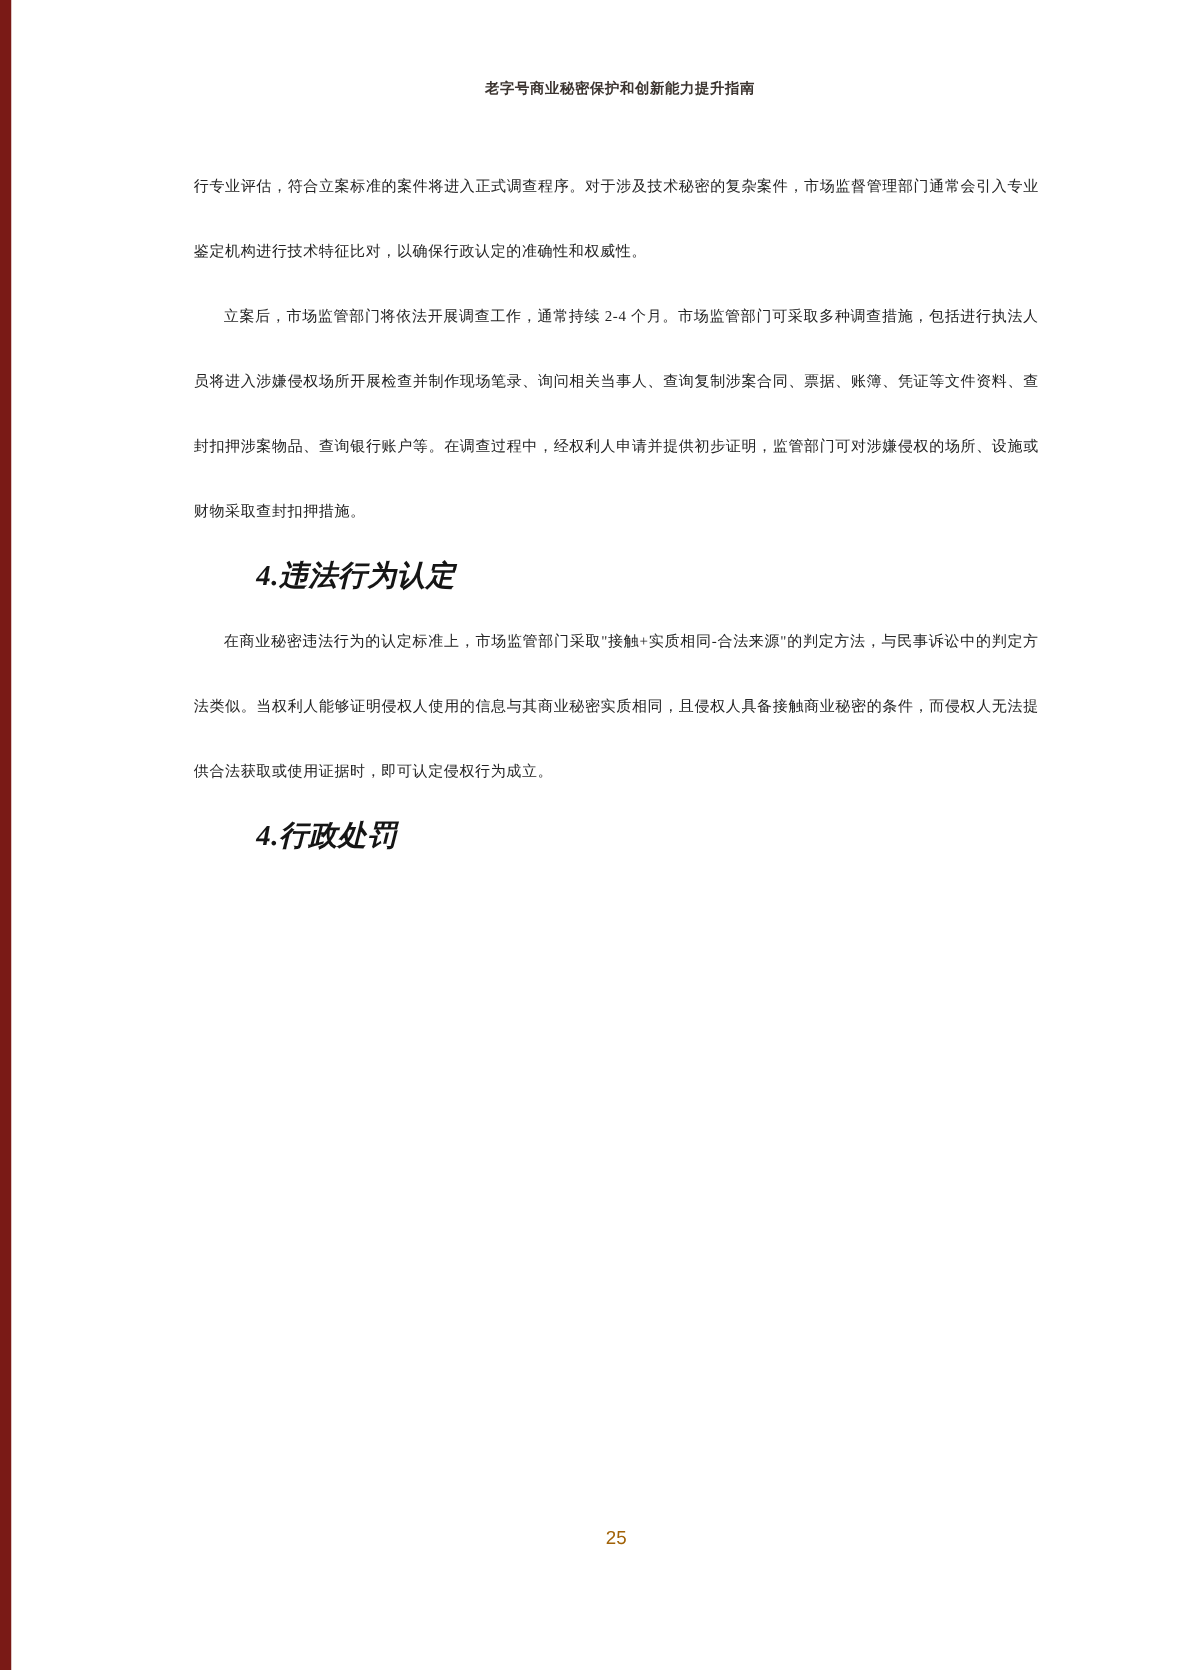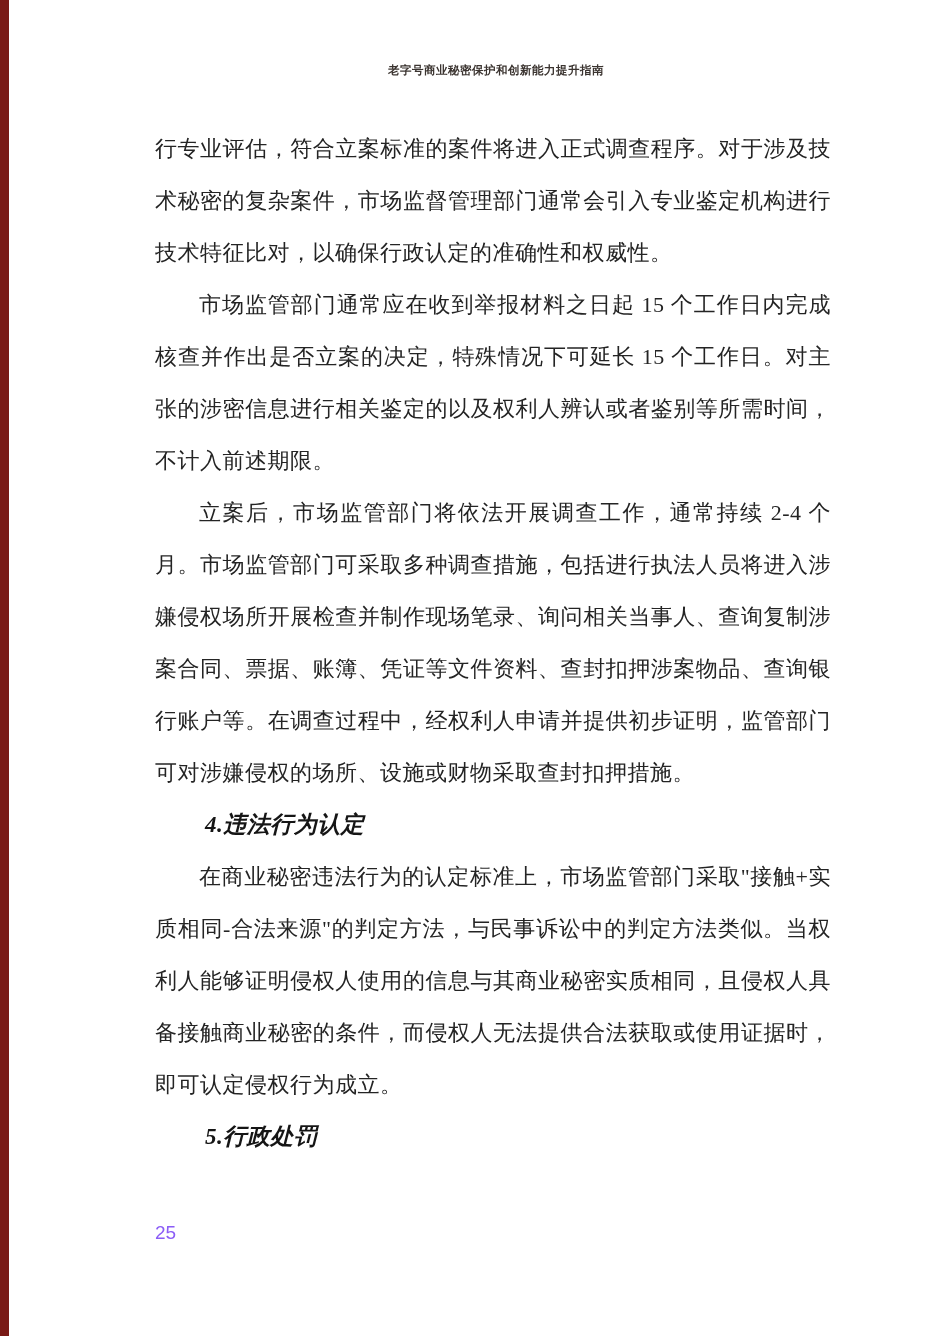--- a/index.html
+++ b/index.html
@@ -37,21 +37,21 @@
   }
   .doc-body {
     position: absolute;
     top: 123px;
     left: 155px;
     width: 676px;
     color: #242424;
   }
   .doc-body p {
     margin: 0;
-    font-size: 22px;
+    font-size: 12px;
     line-height: 52px;
     letter-spacing: 0.5px;
     text-align: justify;
     text-justify: inter-character;
   }
   .doc-body p.indent {
     text-indent: 2em;
   }
   .doc-body h2 {
     margin: 0;
@@ -61,39 +61,38 @@
     font-weight: 700;
     color: #151515;
     letter-spacing: 0.5px;
     font-style: italic;
   }
   .page-number {
     position: absolute;
     top: 1222px;
     left: 155px;
     width: 676px;
-    text-align: left;
-    font-size: 19px;
-    color: #8b5cf6;
+    text-align: center;
+    font-size: 15px;
+    color: #a16207;
     font-family: "Liberation Sans", "DejaVu Sans", sans-serif;
   }
 </style>
 </head>
 <body>
 
 <div class="page">
 
   <div class="accent-bar"></div>
 
   <div class="doc-header">老字号商业秘密保护和创新能力提升指南</div>
 
   <div class="doc-body">
     <p class="paragraph">行专业评估，符合立案标准的案件将进入正式调查程序。对于涉及技术秘密的复杂案件，市场监督管理部门通常会引入专业鉴定机构进行技术特征比对，以确保行政认定的准确性和权威性。</p>
-    <p class="indent">市场监管部门通常应在收到举报材料之日起 15 个工作日内完成核查并作出是否立案的决定，特殊情况下可延长 15 个工作日。对主张的涉密信息进行相关鉴定的以及权利人辨认或者鉴别等所需时间，不计入前述期限。</p>
     <p class="indent">立案后，市场监管部门将依法开展调查工作，通常持续 2-4 个月。市场监管部门可采取多种调查措施，包括进行执法人员将进入涉嫌侵权场所开展检查并制作现场笔录、询问相关当事人、查询复制涉案合同、票据、账簿、凭证等文件资料、查封扣押涉案物品、查询银行账户等。在调查过程中，经权利人申请并提供初步证明，监管部门可对涉嫌侵权的场所、设施或财物采取查封扣押措施。</p>
     <h2>4.违法行为认定</h2>
     <p class="indent">在商业秘密违法行为的认定标准上，市场监管部门采取"接触+实质相同-合法来源"的判定方法，与民事诉讼中的判定方法类似。当权利人能够证明侵权人使用的信息与其商业秘密实质相同，且侵权人具备接触商业秘密的条件，而侵权人无法提供合法获取或使用证据时，即可认定侵权行为成立。</p>
-    <h2>5.行政处罚</h2>
+    <h2>4.行政处罚</h2>
   </div>
 
   <div class="page-number">25</div>
 
 </div>
 
 </body></html>

